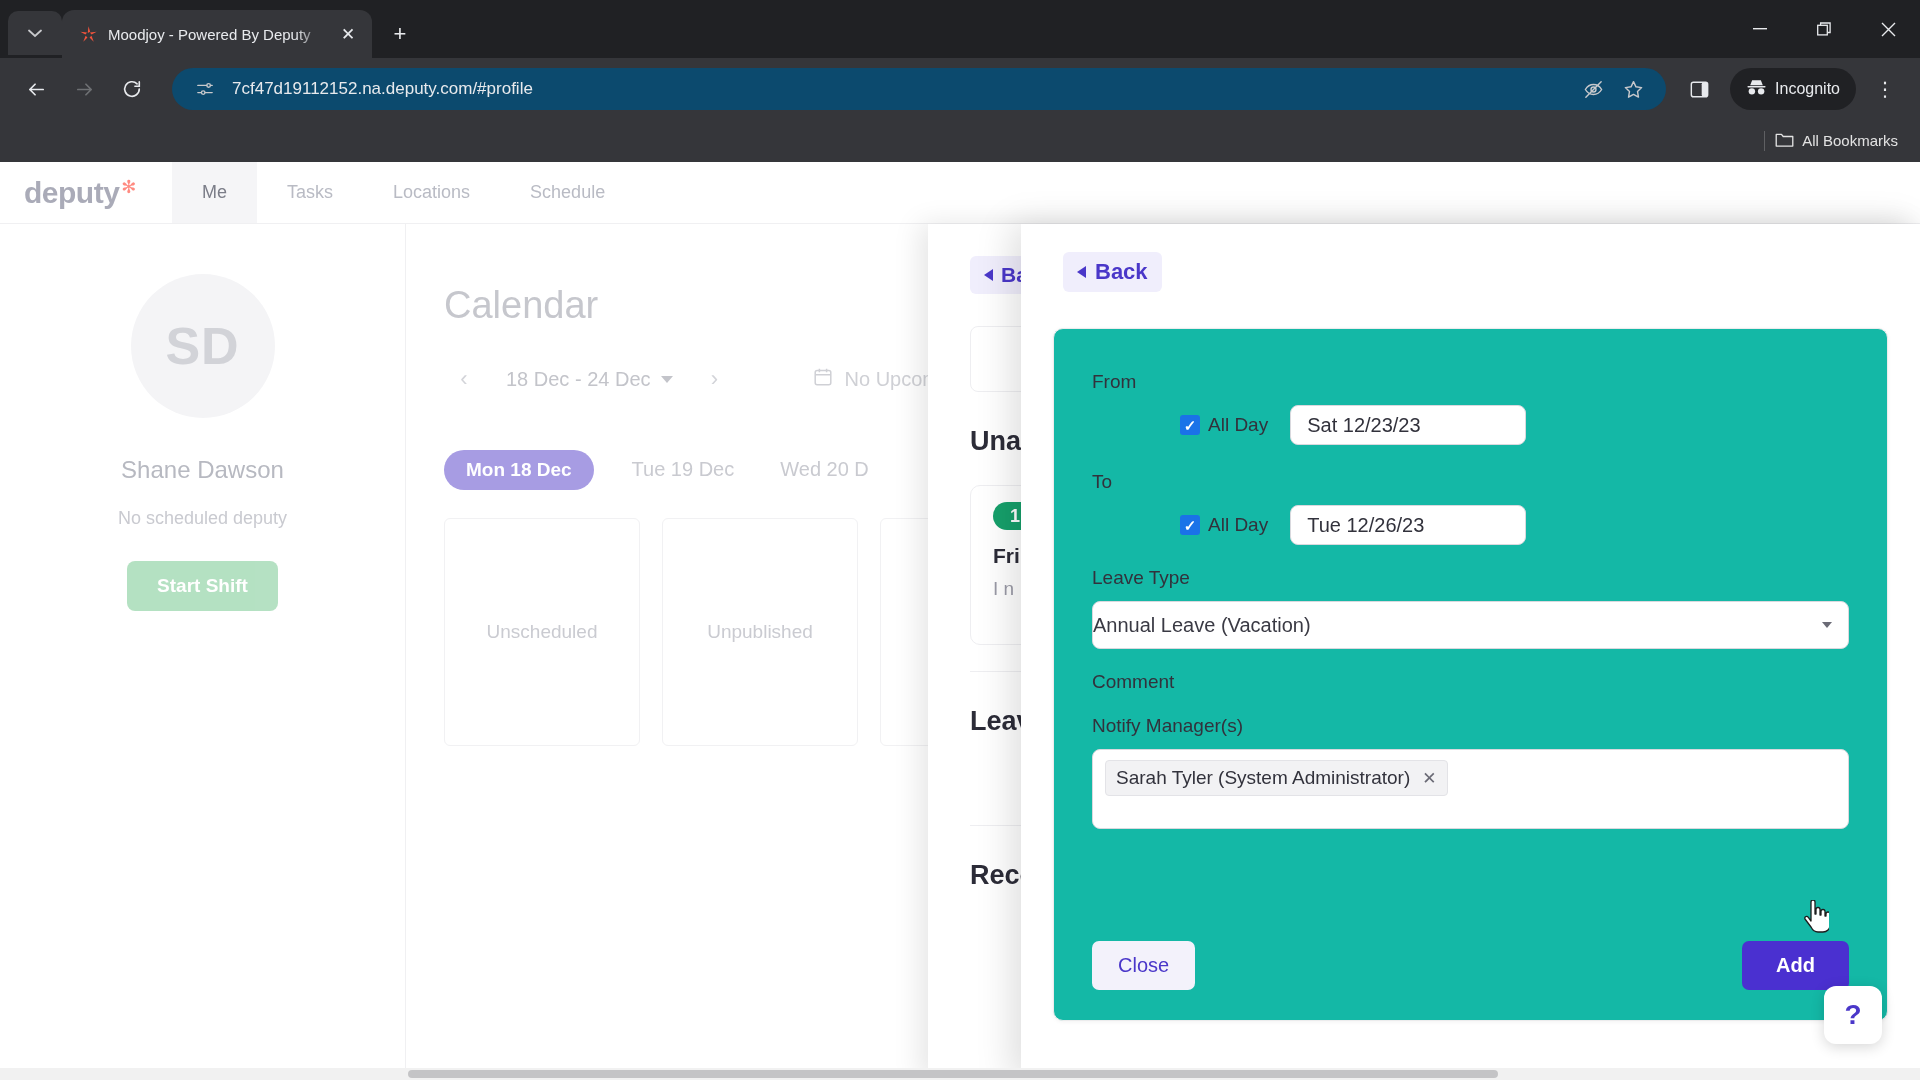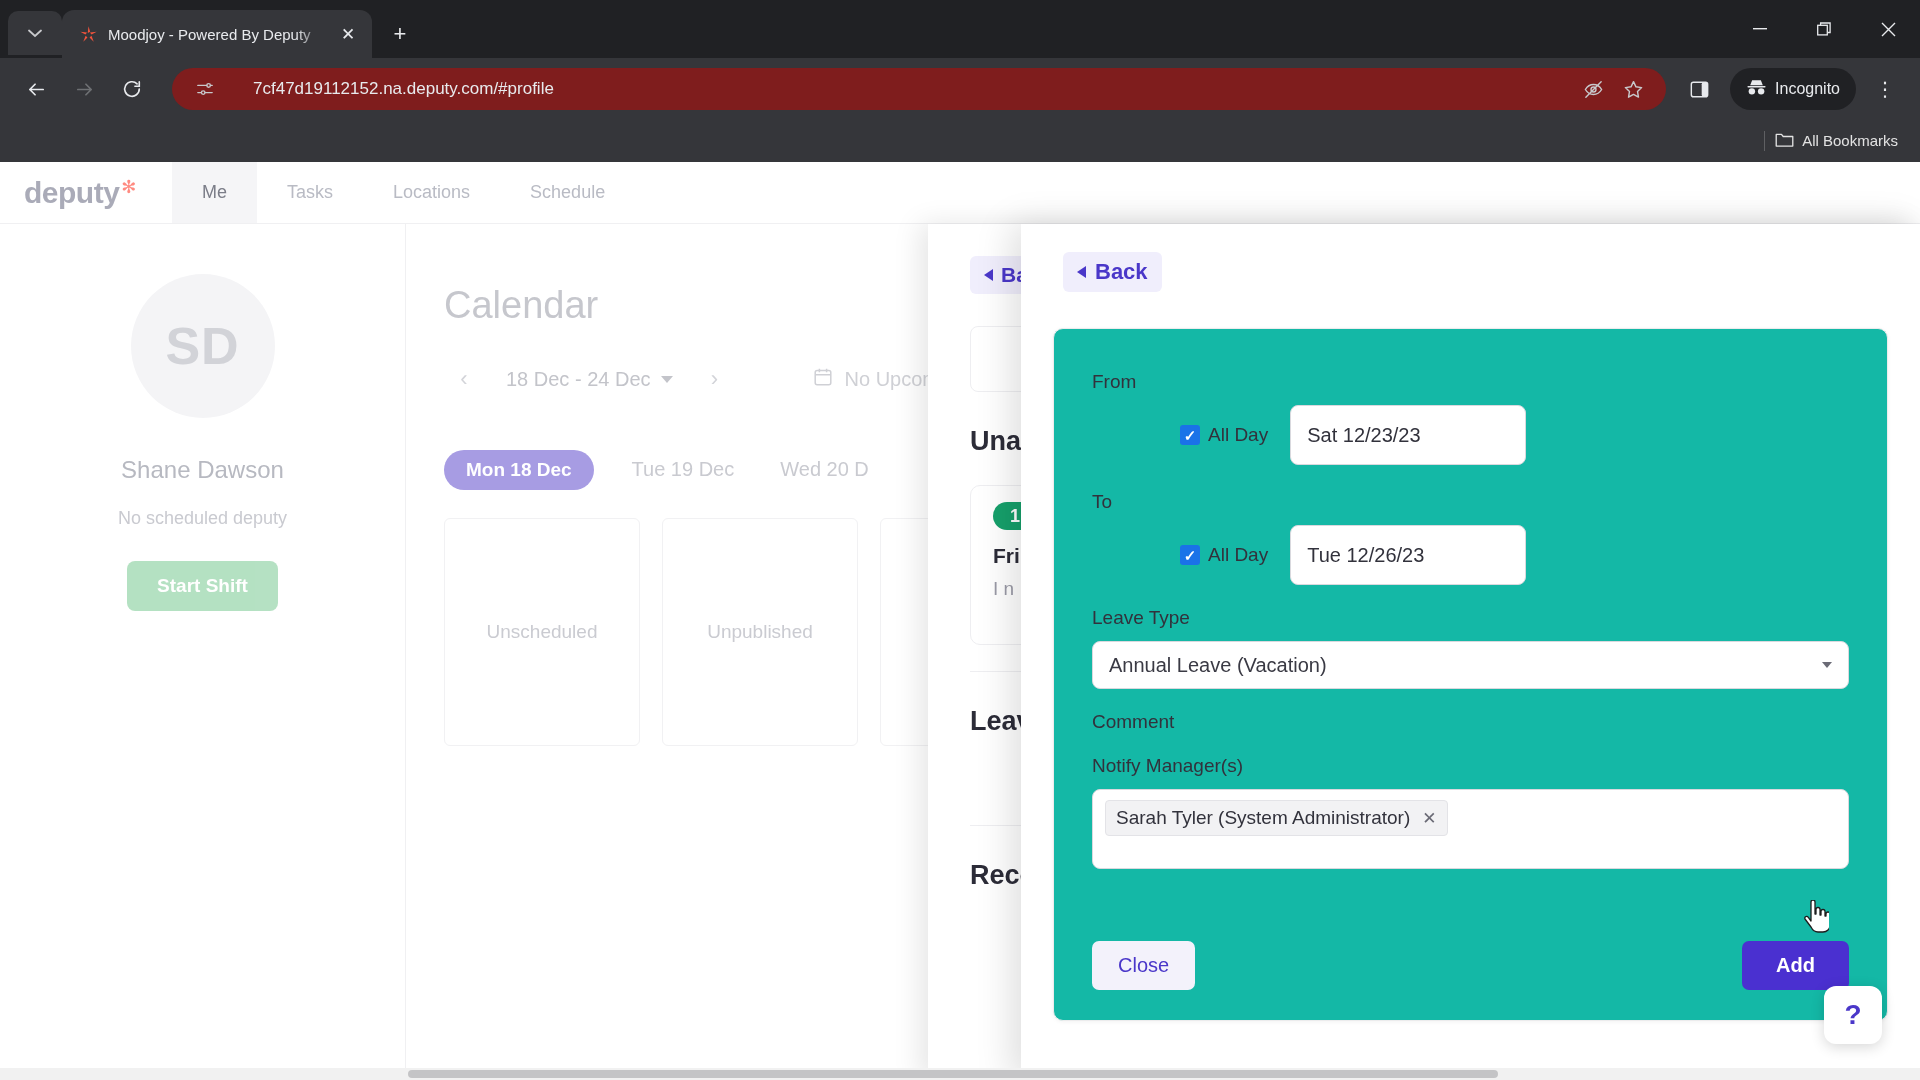--- a/index.html
+++ b/index.html
@@ -63,23 +63,23 @@
     height: 62px; background: #35363a;
     display: flex; align-items: center; padding: 0 14px; gap: 4px;
   }
   .nav-btn {
     width: 44px; height: 44px; border-radius: 50%;
     display: flex; align-items: center; justify-content: center;
     color: #e8eaed; font-size: 20px;
   }
   .nav-btn.disabled { color: #6e7073; }
   .omnibox {
-    flex: 1 1 auto; height: 42px; background: #7f1d1d;
+    flex: 1 1 auto; height: 42px; background: #0c4a6e;
     border-radius: 22px; margin-left: 14px; margin-right: 8px;
-    display: flex; align-items: center; padding: 0 16px; gap: 31px;
+    display: flex; align-items: center; padding: 0 16px; gap: 10px;
   }
   .omnibox-url { color: #e8eaed; font-size: 17px; }
   .omni-right { display: flex; align-items: center; gap: 6px; margin-left: auto; }
   .omni-icon {
     width: 34px; height: 34px; display: flex;
     align-items: center; justify-content: center; color: #c8c9cc;
   }
   .tb-icon {
     width: 42px; height: 42px; border-radius: 50%;
     display: flex; align-items: center; justify-content: center; color: #e8eaed;
@@ -241,29 +241,29 @@
   .field-label { font-size: 19px; color: #32323c; margin-bottom: 12px; }
   .row-inline { display: flex; align-items: center; gap: 22px; margin-bottom: 10px; padding-left: 88px; }
   .allday { display: flex; align-items: center; gap: 8px; }
   .chk {
     width: 20px; height: 20px; border-radius: 3px; background: #1a73e8;
     display: flex; align-items: center; justify-content: center;
     color: #fff; font-size: 15px; line-height: 1; font-weight: 700;
   }
   .allday-text { font-size: 19px; color: #32323c; }
   .date-input {
-    width: 236px; height: 60px; border: 1px solid #d9d9de; border-radius: 8px;
+    width: 236px; height: 40px; border: 1px solid #d9d9de; border-radius: 8px;
     display: flex; align-items: center; padding: 0 16px;
     font-size: 20px; color: #32323c; background: #fff;
   }
   .gap-sm { height: 16px; }
   .block { margin-top: 22px; }
   .select-input {
     width: 100%; height: 48px; border: 1px solid #d9d9de; border-radius: 8px;
-    display: flex; align-items: center; padding: 0 16px;
+    display: flex; align-items: center; padding: 0 0;
     font-size: 20px; color: #3a3a44; background: #fff; position: relative;
   }
   .select-caret {
     position: absolute; right: 16px; width: 0; height: 0;
     border-left: 5px solid transparent; border-right: 5px solid transparent;
     border-top: 6px solid #6b6b76;
   }
   .textarea-box {
     width: 100%; height: 92px; border: 1px solid #d9d9de; border-radius: 8px;
     padding: 14px 16px; font-size: 20px; color: #3a3a44;

